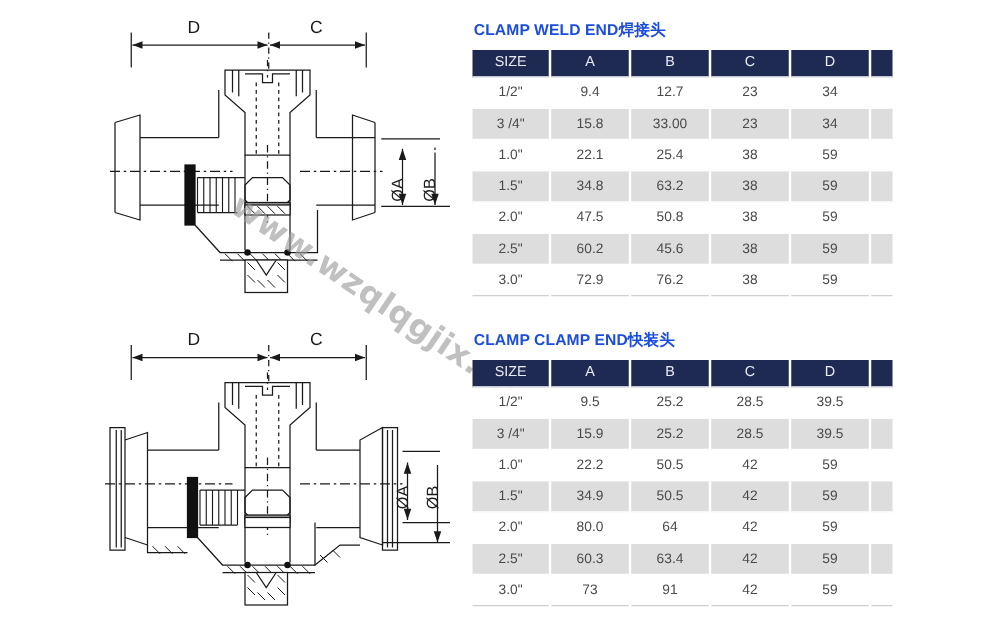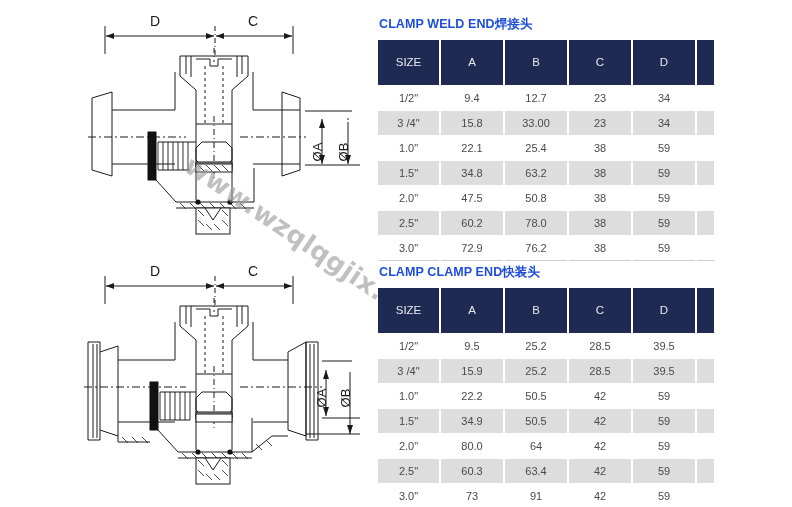--- a/index.html
+++ b/index.html
@@ -48,21 +48,21 @@
   table.spec col.c-a{width:64px;}
   table.spec col.c-b{width:64px;}
   table.spec col.c-c{width:64px;}
   table.spec col.c-d{width:64px;}
   table.spec col.c-x{width:18px;}
 
   table.spec thead th{
     background:#1e2a52;color:#e8eaf2;
     font-size:11.5px;font-weight:400;
     height:21px;line-height:21px;
-    text-align:center;padding:12px;
+    text-align:center;padding:0;
     border-right:2px solid #ffffff;
     border-bottom:1px solid #ffffff;
   }
   table.spec thead th:last-child{border-right:none;}
 
   table.spec tbody td{
     height:24px;line-height:24px;
     text-align:center;padding:0;
     border-right:2px solid #ffffff;
     border-bottom:1px solid #ffffff;
@@ -336,21 +336,21 @@
             <td>2.0"</td>
             <td>47.5</td>
             <td>50.8</td>
             <td>38</td>
             <td>59</td>
             <td></td>
           </tr>
         <tr class="even">
             <td>2.5"</td>
             <td>60.2</td>
-            <td>78.0</td>
+            <td>45.6</td>
             <td>38</td>
             <td>59</td>
             <td></td>
           </tr>
         <tr class="odd">
             <td>3.0"</td>
             <td>72.9</td>
             <td>76.2</td>
             <td>38</td>
             <td>59</td>

